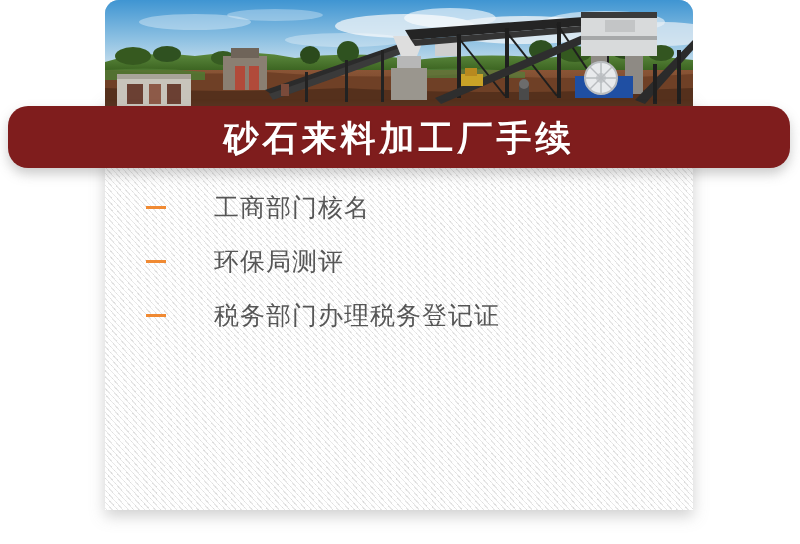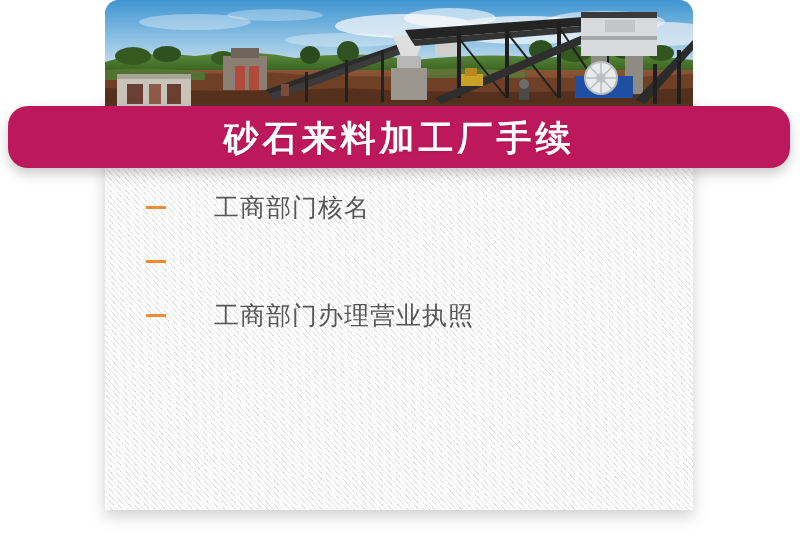--- a/index.html
+++ b/index.html
@@ -44,21 +44,21 @@
     box-shadow: 0 6px 14px rgba(120,120,120,0.35);
   }
 
   
   #title-banner {
     position: absolute;
     left: 8px;
     top: 106px;
     width: 782px;
     height: 62px;
-    background: #be185d;
+    background: #7f1d1d;
     border-radius: 20px;
     box-shadow: 0 6px 12px rgba(120,120,120,0.38);
     display: flex;
     align-items: center;
     justify-content: center;
     z-index: 5;
   }
   #title-text {
     color: #ffffff;
     font-size: 35px;
@@ -222,21 +222,22 @@
 <div id="steps-list">
 
   <div class="step-row">
     <span class="step-dash"></span>
     <span class="step-label">工商部门核名</span>
   </div>
 
 
   <div class="step-row">
     <span class="step-dash"></span>
+    <span class="step-label">环保局测评</span>
   </div>
 
   <div class="step-row">
     <span class="step-dash"></span>
-    <span class="step-label">工商部门办理营业执照</span>
+    <span class="step-label">税务部门办理税务登记证</span>
   </div>
 
 
 </div>
 
 </body></html>

